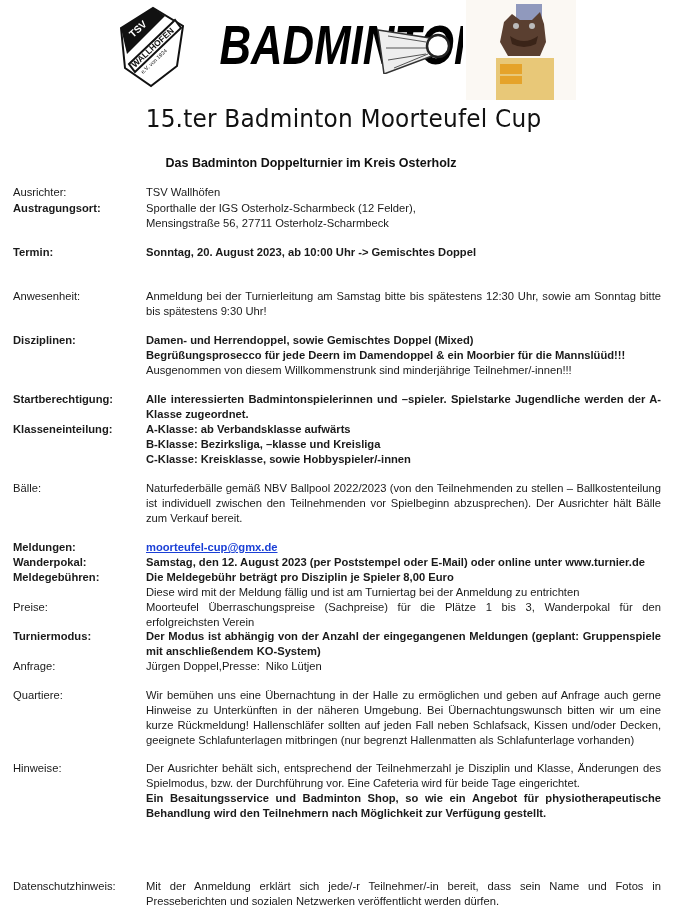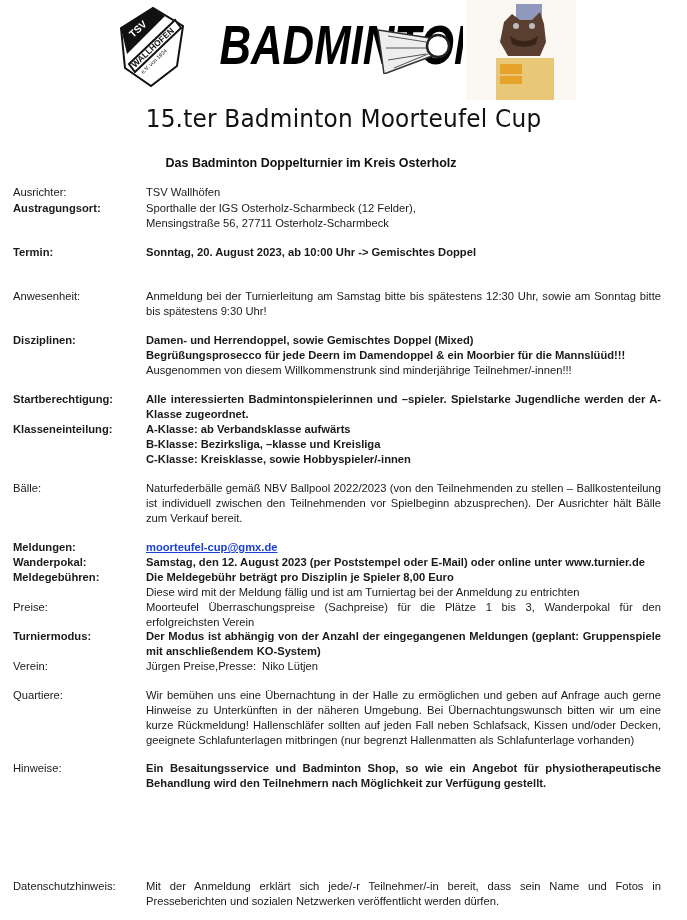--- a/index.html
+++ b/index.html
@@ -156,36 +156,37 @@
 </div>
 
 <div class="row" style="top:629px">
   <span class="lbl b">Turniermodus:</span>
   <span class="val b">
     <span class="p">Der Modus ist abhängig von der Anzahl der eingegangenen Meldungen (geplant: Gruppenspiele mit anschließendem KO-System)</span>
   </span>
 </div>
 
 <div class="row" style="top:659px">
-  <span class="lbl">Verein:</span>
+  <span class="lbl">Anfrage:</span>
   <span class="val">
-    <span>Jürgen Preise,</span><span class="presse-label">Presse:</span><span>Niko Lütjen</span>
+    <span>Jürgen Doppel,</span><span class="presse-label">Presse:</span><span>Niko Lütjen</span>
   </span>
 </div>
 
 <div class="row" style="top:688px">
   <span class="lbl">Quartiere:</span>
   <span class="val">
     <span class="p">Wir bemühen uns eine Übernachtung in der Halle zu ermöglichen und geben auf Anfrage auch gerne Hinweise zu Unterkünften in der näheren Umgebung. Bei Übernachtungswunsch bitten wir um eine kurze Rückmeldung! Hallenschläfer sollten auf jeden Fall neben Schlafsack, Kissen und/oder Decken, geeignete Schlafunterlagen mitbringen (nur begrenzt Hallenmatten als Schlafunterlage vorhanden)</span>
   </span>
 </div>
 
 <div class="row" style="top:761px">
   <span class="lbl">Hinweise:</span>
   <span class="val">
+    <span class="p">Der Ausrichter behält sich, entsprechend der Teilnehmerzahl je Disziplin und Klasse, Änderungen des Spielmodus, bzw. der Durchführung vor. Eine Cafeteria wird für beide Tage eingerichtet.</span>
     <span class="p b">Ein Besaitungsservice und Badminton Shop, so wie ein Angebot für physiotherapeutische Behandlung wird den Teilnehmern nach Möglichkeit zur Verfügung gestellt.</span>
   </span>
 </div>
 
 <div class="row" style="top:879px">
   <span class="lbl">Datenschutzhinweis:</span>
   <span class="val">
     <span class="p">Mit der Anmeldung erklärt sich jede/-r Teilnehmer/-in bereit, dass sein Name und Fotos in Presseberichten und sozialen Netzwerken veröffentlicht werden dürfen.</span>
   </span>
 </div>

